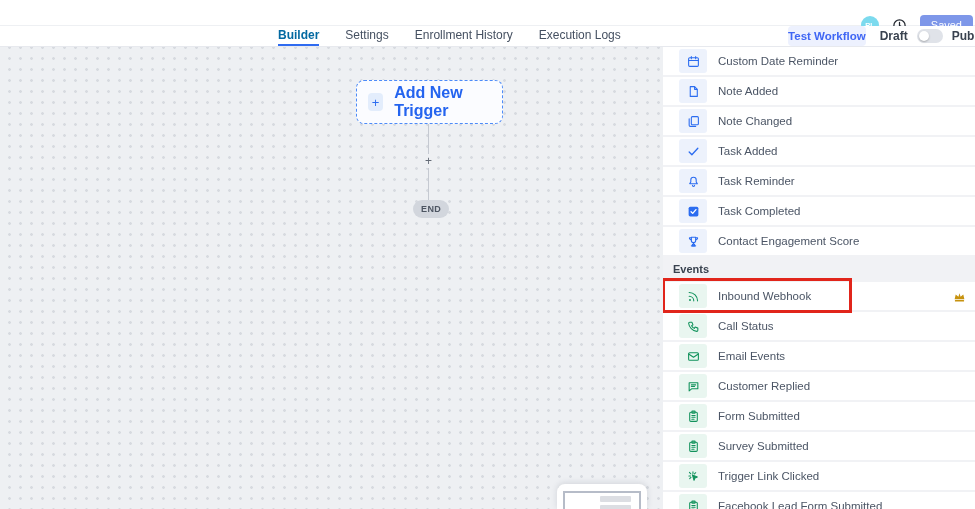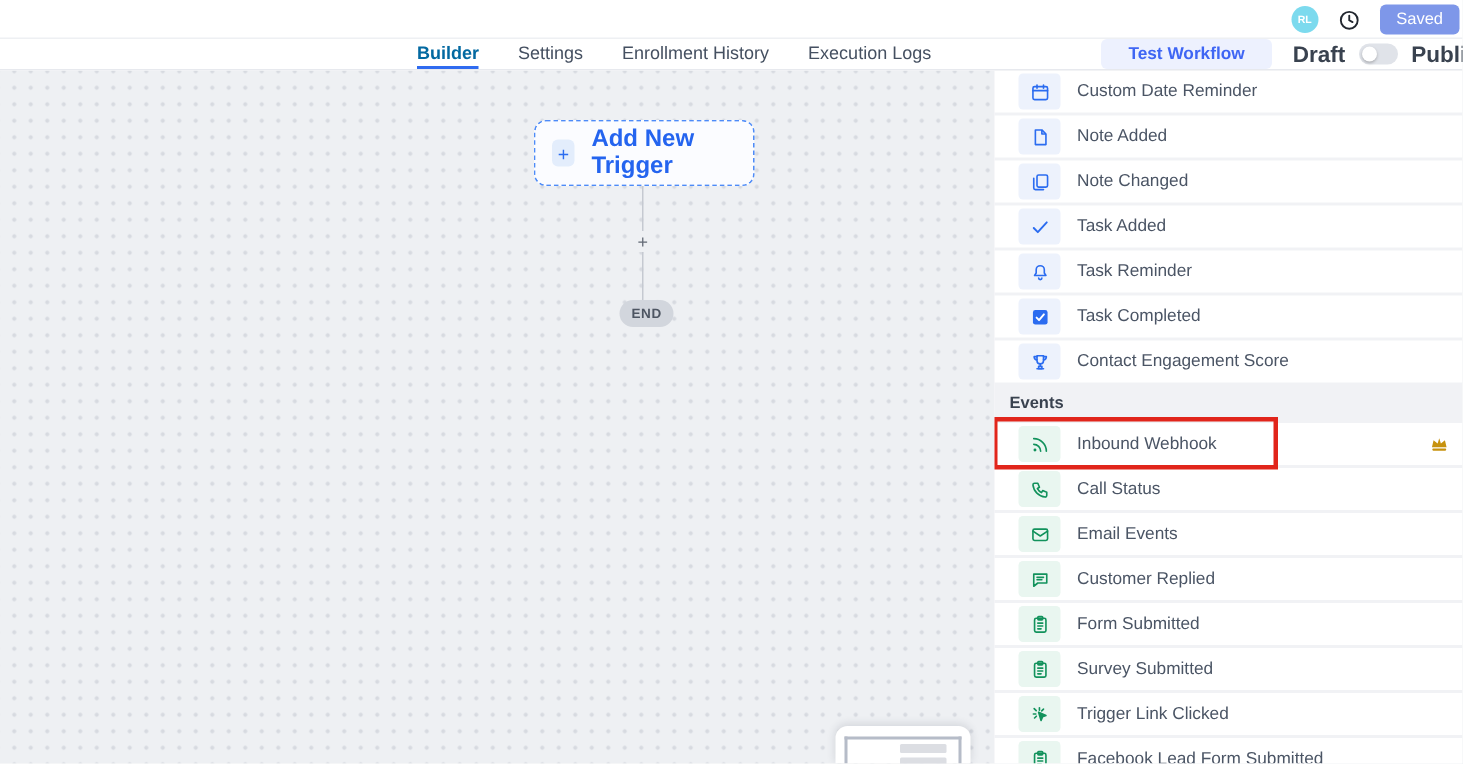--- a/index.html
+++ b/index.html
@@ -18,21 +18,21 @@
     background: #ffffff; border-bottom: 1px solid #eef0f3; z-index: 5;
   }
   .title-group {
     position: absolute; left: 423px; top: 0; height: 26px;
     transform: translateX(-50%);
     display: flex; align-items: center; gap: 9px; white-space: nowrap;
   }
   .title { font-size: 13.5px; font-weight: 700; color: #101828; }
   .pencil { display: flex; align-items: center; color: #1b2432; cursor: pointer; }
   .header-right {
-    position: absolute; right: 2px; top: 0; height: 26px;
+    position: absolute; right: 2px; top: 12px; height: 26px;
     display: flex; align-items: center; gap: 13px;
   }
   .avatar {
     width: 18px; height: 18px; border-radius: 50%; background: #7cdaee;
     color: #ffffff; font-size: 7px; font-weight: 700;
     display: flex; align-items: center; justify-content: center; cursor: pointer;
   }
   .history { display: flex; align-items: center; color: #22272f; cursor: pointer; }
   .saved-btn {
     background: #7e97e9; color: #ffffff; border: none; border-radius: 4px;
@@ -55,23 +55,23 @@
     border-bottom: 2px solid transparent; cursor: pointer; white-space: nowrap;
   }
   .tab.active { color: #0369a1; font-weight: 700; border-bottom-color: #2f6bf0; text-align: center; }
   .tab-actions {
     position: absolute; right: -20px; top: 0; height: 100%;
     display: flex; align-items: center; gap: 6px; white-space: nowrap;
   }
   .test-btn {
     background: #edf1fe; color: #3f66f4; border: none; border-radius: 4px;
     font-family: "Liberation Sans", sans-serif;
-    font-size: 11.5px; font-weight: 600; padding: 4px 18px; margin-right: 8px; cursor: pointer;
-  }
-  .draft-label, .publish-label { font-size: 15px; font-weight: 600; color: #39424f; }
+    font-size: 11.5px; font-weight: 600; padding: 4px 0; margin-right: 8px; cursor: pointer;
+  }
+  .draft-label, .publish-label { font-size: 12px; font-weight: 600; color: #39424f; }
   .toggle {
     width: 26px; height: 14px; border-radius: 7px; background: #e0e3e9;
     position: relative; display: inline-block; cursor: pointer; margin: 0 3px;
   }
   .toggle .knob {
     position: absolute; left: 2px; top: 2px; width: 10px; height: 10px;
     border-radius: 50%; background: #ffffff; box-shadow: 0 1px 2px rgba(0,0,0,.25);
   }
 
   

